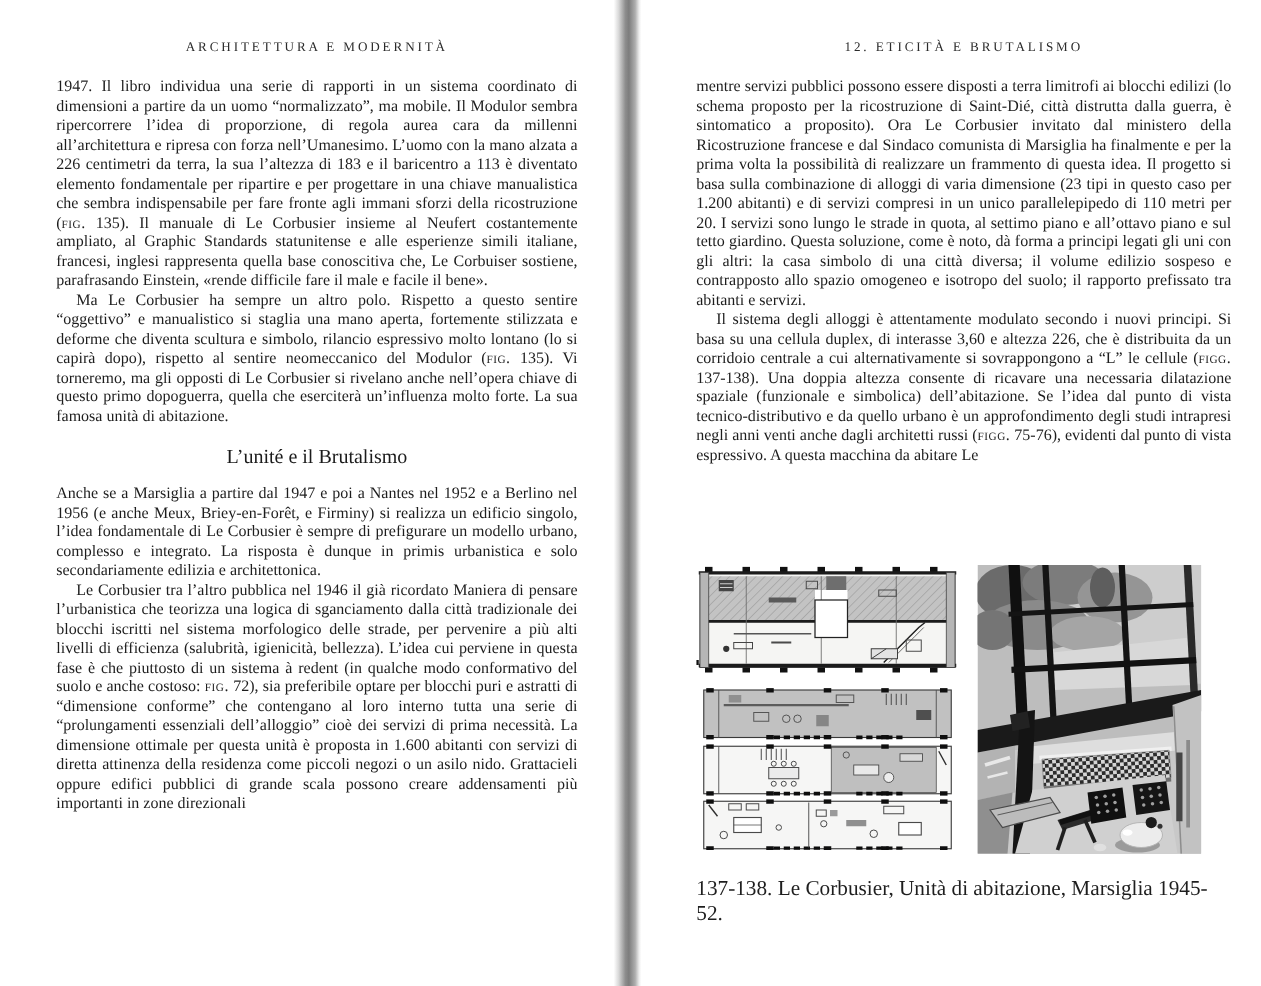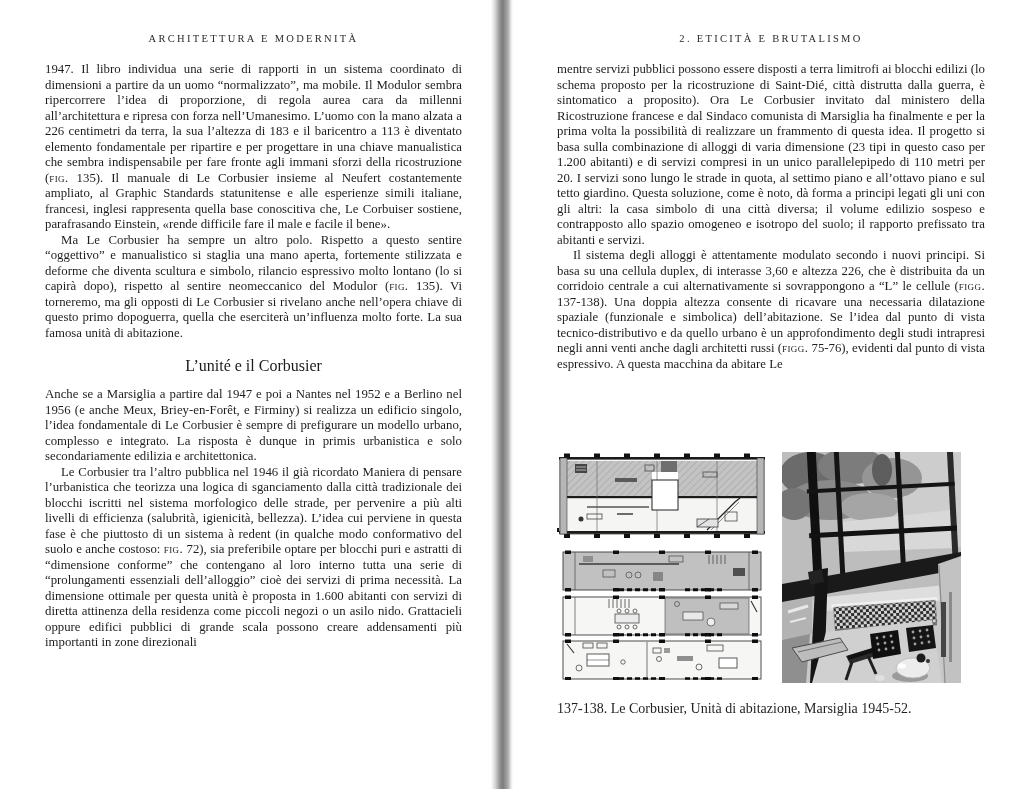--- a/index.html
+++ b/index.html
@@ -27,53 +27,53 @@
   .bodytext p{margin:0;}
   .bodytext p.indent{text-indent:16px;}
   .it{}
   .sc{font-variant:small-caps;letter-spacing:.4px;margin-top:18px;}
 
   .section-heading{text-align:center;font-size:16px;line-height:20px;
     margin:15px 0 11px 0;color:#1b1b1b;}
 
   .figures{position:absolute;top:452px;left:44px;display:flex;gap:15px;align-items:flex-start;}
   .figure-caption{position:absolute;top:701px;left:44px;width:428px;
-    font-size:14px;color:#1e1e1e;}
+    font-size:17px;color:#1e1e1e;}
 
   .page-number{position:absolute;bottom:20px;font-size:12.2px;letter-spacing:1px;text-align:center;}
   .page-left .page-number{left:45px;width:417px;}
   .page-right .page-number{left:44px;width:428px;}
 
   figure{margin:0;}
   svg{display:block;}
 </style>
 </head>
 <body>
 
 <div class="spread">
 
   <div class="page page-left">
     <div class="inner">
       <div class="running-head">ARCHITETTURA E MODERNITÀ</div>
       <div class="bodytext">
           <p class=""><span>1947. Il libro individua una serie di rapporti in un sistema coordinato di dimensioni a partire da un uomo “normalizzato”, ma mobile. Il Modulor sembra ripercorrere l’idea di proporzione, di regola aurea cara da millenni all’architettura e ripresa con forza nell’Umanesimo. L’uomo con la mano alzata a 226 centimetri da terra, la sua l’altezza di 183 e il baricentro a 113 è diventato elemento fondamentale per ripartire e per progettare in una chiave manualistica che sembra indispensabile per fare fronte agli immani sforzi della ricostruzione (</span><span class="sc">fig.</span><span> 135). Il manuale di Le Corbusier insieme al Neufert costantemente ampliato, al </span><span class="it">Graphic Standards</span><span> statunitense e alle esperienze simili italiane, francesi, inglesi rappresenta quella base conoscitiva che, Le Corbuiser sostiene, parafrasando Einstein, «rende difficile fare il male e facile il bene».</span></p>
           <p class="indent"><span>Ma Le Corbusier ha sempre un altro polo. Rispetto a questo sentire “oggettivo” e manualistico si staglia una mano aperta, fortemente stilizzata e deforme che diventa scultura e simbolo, rilancio espressivo molto lontano (lo si capirà dopo), rispetto al sentire neomeccanico del Modulor (</span><span class="sc">fig.</span><span> 135). Vi torneremo, ma gli opposti di Le Corbusier si rivelano anche nell’opera chiave di questo primo dopoguerra, quella che eserciterà un’influenza molto forte. La sua famosa unità di abitazione.</span></p>
-          <div class="section-heading">L’unité e il Corbusier</div>
+          <div class="section-heading">L’unité e il Brutalismo</div>
           <p class=""><span>Anche se a Marsiglia a partire dal 1947 e poi a Nantes nel 1952 e a Berlino nel 1956 (e anche Meux, Briey-en-Forêt, e Firminy) si realizza un edificio singolo, l’idea fondamentale di Le Corbusier è sempre di prefigurare un modello urbano, complesso e integrato. La risposta è dunque </span><span class="it">in primis</span><span> urbanistica e solo secondariamente edilizia e architettonica.</span></p>
           <p class="indent"><span>Le Corbusier tra l’altro pubblica nel 1946 il già ricordato </span><span class="it">Maniera di pensare l’urbanistica</span><span> che teorizza una logica di sganciamento dalla città tradizionale dei blocchi iscritti nel sistema morfologico delle strade, per pervenire a più alti livelli di efficienza (salubrità, igienicità, bellezza). L’idea cui perviene in questa fase è che piuttosto di un sistema </span><span class="it">à redent</span><span> (in qualche modo conformativo del suolo e anche costoso: </span><span class="sc">fig.</span><span> 72), sia preferibile optare per blocchi puri e astratti di “dimensione conforme” che contengano al loro interno tutta una serie di “prolungamenti essenziali dell’alloggio” cioè dei servizi di prima necessità. La dimensione ottimale per questa unità è proposta in 1.600 abitanti con servizi di diretta attinenza della residenza come piccoli negozi o un asilo nido. Grattacieli oppure edifici pubblici di grande scala possono creare addensamenti più importanti in zone direzionali</span></p>
         </div>
       <div class="page-number">160</div>
     </div>
   </div>
 
   <div class="gutter"></div>
 
   <div class="page page-right">
     <div class="inner">
-      <div class="running-head">2. ETICITÀ E BRUTALISMO</div>
+      <div class="running-head">12. ETICITÀ E BRUTALISMO</div>
       <div class="bodytext">
           <p class=""><span>mentre servizi pubblici possono essere disposti a terra limitrofi ai blocchi edilizi (lo schema proposto per la ricostruzione di Saint-Dié, città distrutta dalla guerra, è sintomatico a proposito). Ora Le Corbusier invitato dal ministero della Ricostruzione francese e dal Sindaco comunista di Marsiglia ha finalmente e per la prima volta la possibilità di realizzare un frammento di questa idea. Il progetto si basa sulla combinazione di alloggi di varia dimensione (23 tipi in questo caso per 1.200 abitanti) e di servizi compresi in un unico parallelepipedo di 110 metri per 20. I servizi sono lungo le strade in quota, al settimo piano e all’ottavo piano e sul tetto giardino. Questa soluzione, come è noto, dà forma a principi legati gli uni con gli altri: la casa simbolo di una città diversa; il volume edilizio sospeso e contrapposto allo spazio omogeneo e isotropo del suolo; il rapporto prefissato tra abitanti e servizi.</span></p>
           <p class="indent"><span>Il sistema degli alloggi è attentamente modulato secondo i nuovi principi. Si basa su una cellula duplex, di interasse 3,60 e altezza 226, che è distribuita da un corridoio centrale a cui alternativamente si sovrappongono a “L” le cellule (</span><span class="sc">figg.</span><span> 137-138). Una doppia altezza consente di ricavare una necessaria dilatazione spaziale (funzionale e simbolica) dell’abitazione. Se l’idea dal punto di vista tecnico-distributivo e da quello urbano è un approfondimento degli studi intrapresi negli anni venti anche dagli architetti russi (</span><span class="sc">figg.</span><span> 75-76), evidenti dal punto di vista espressivo. A questa macchina da abitare Le</span></p>
         </div>
 
       <div class="figures">
 
         <figure>
           <svg width="210" height="228" viewBox="0 0 210 228">
             <defs>

